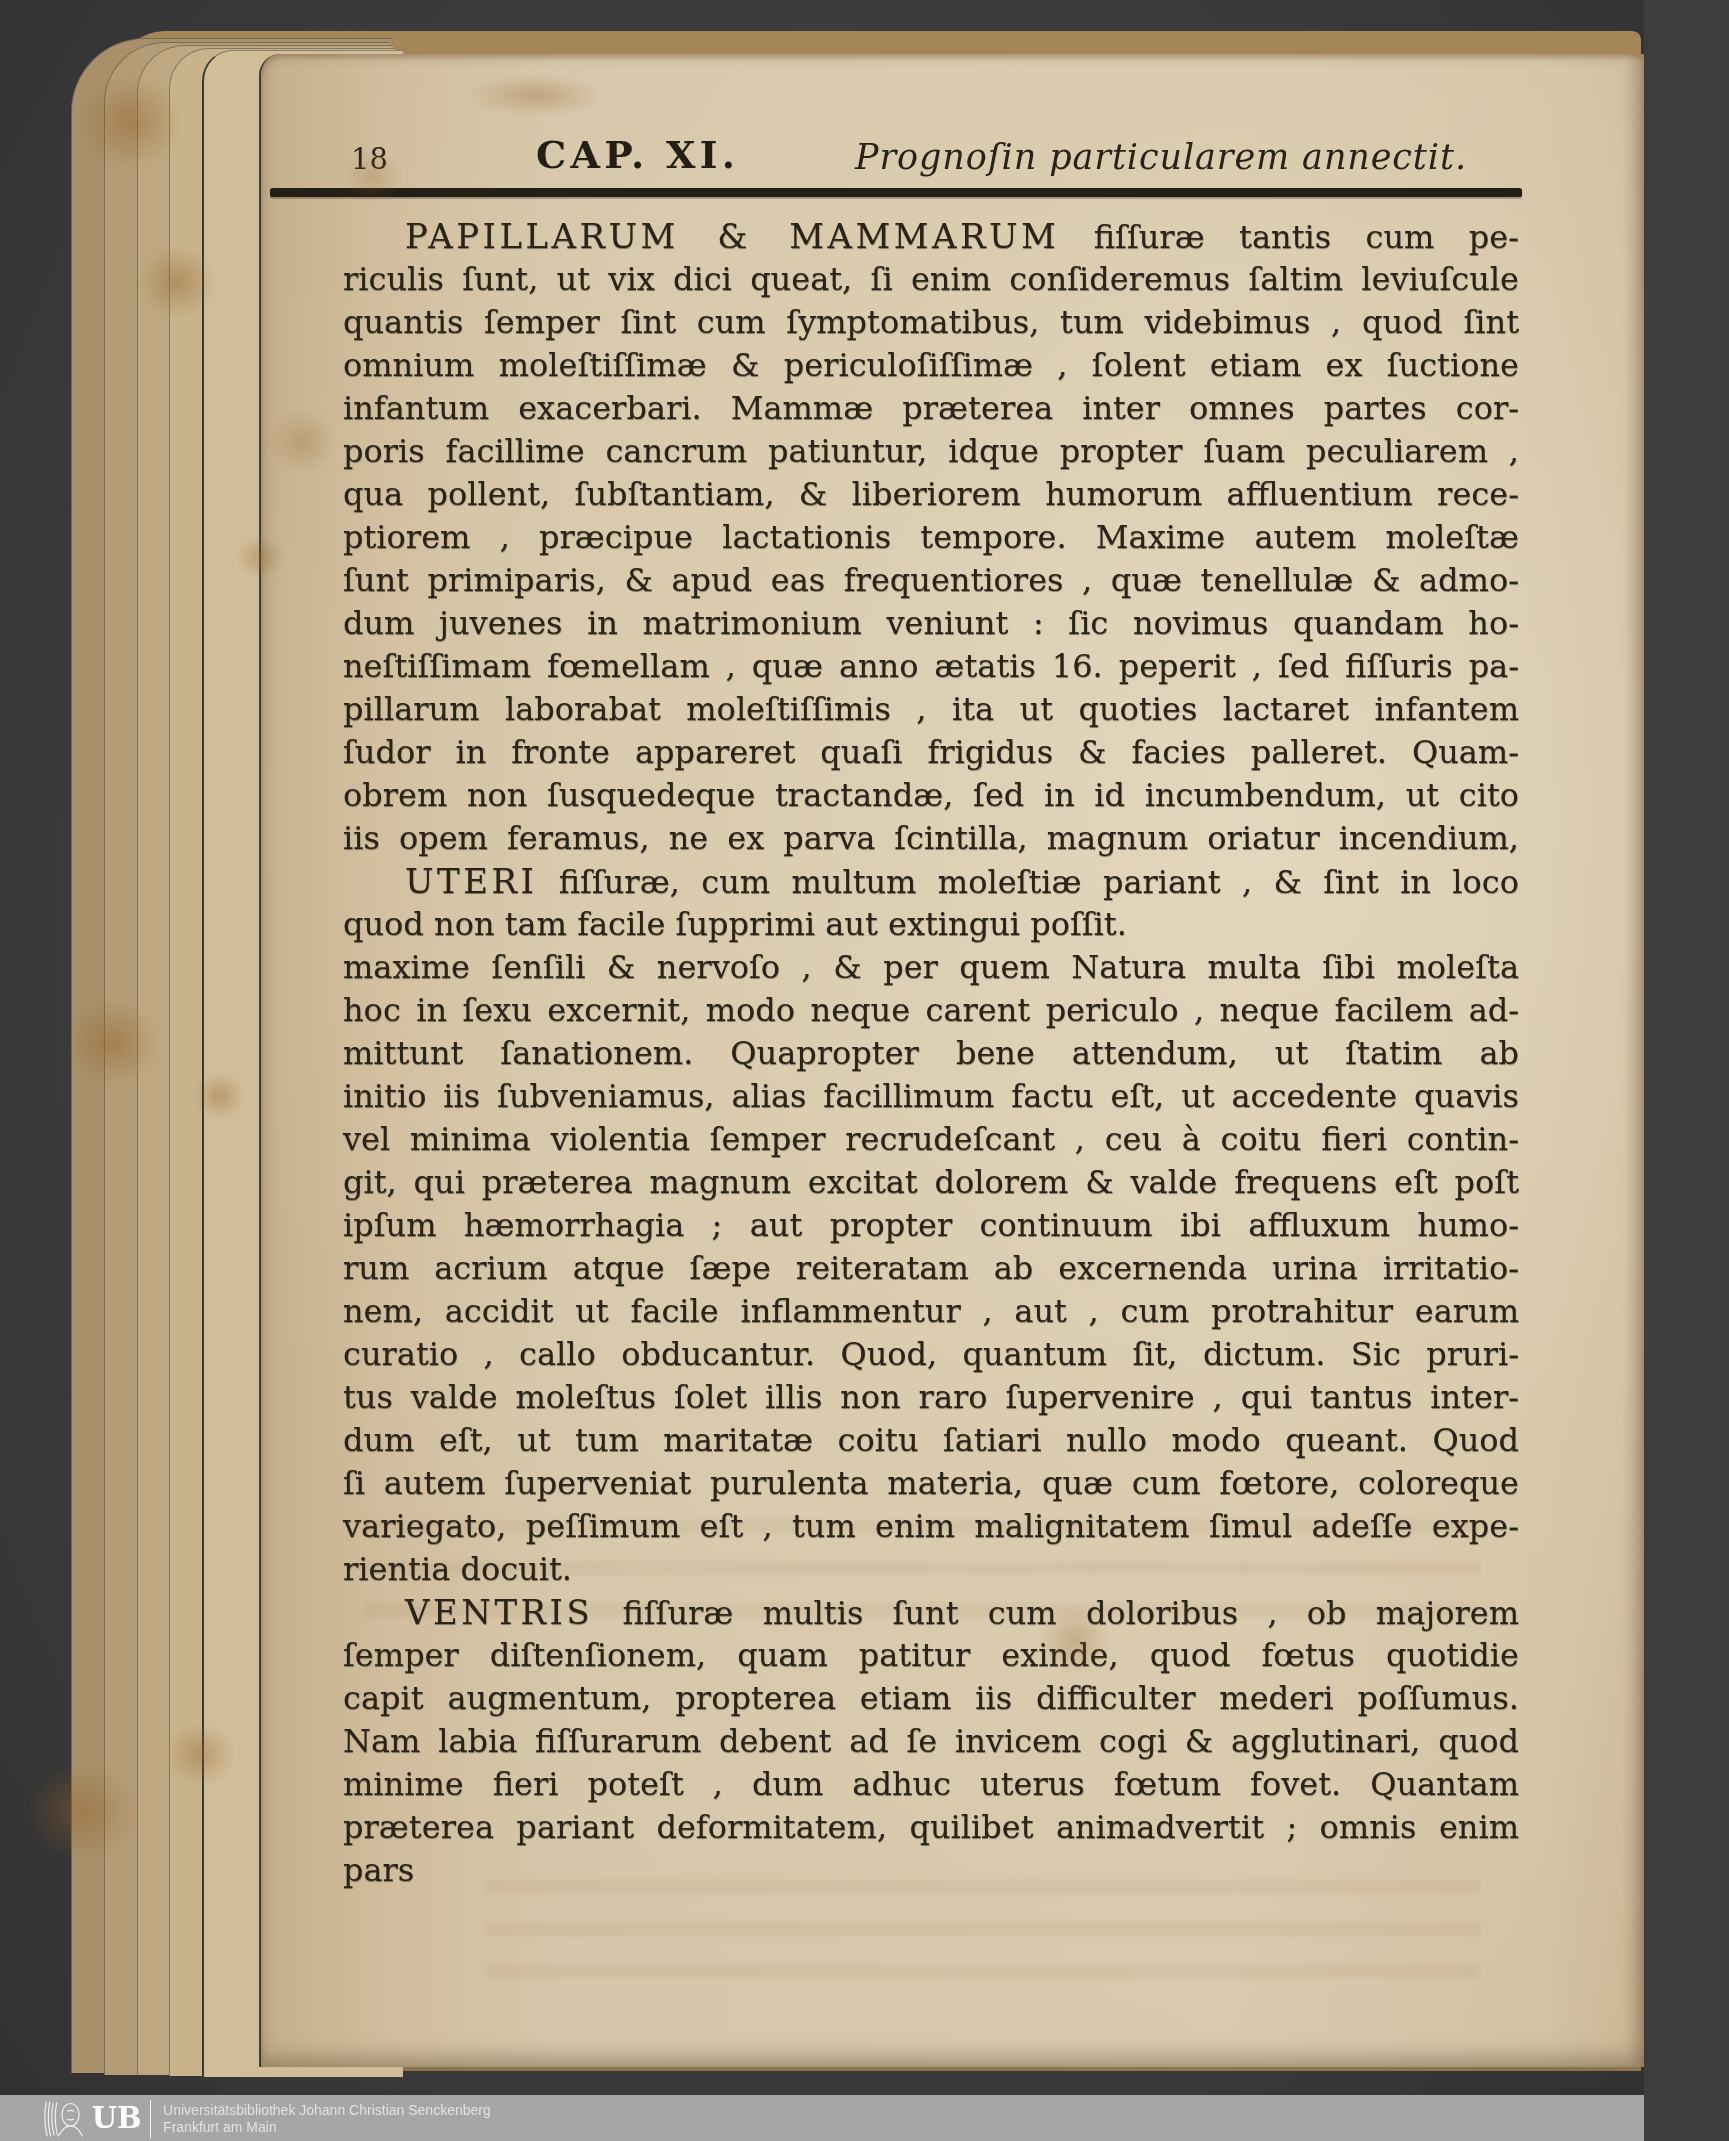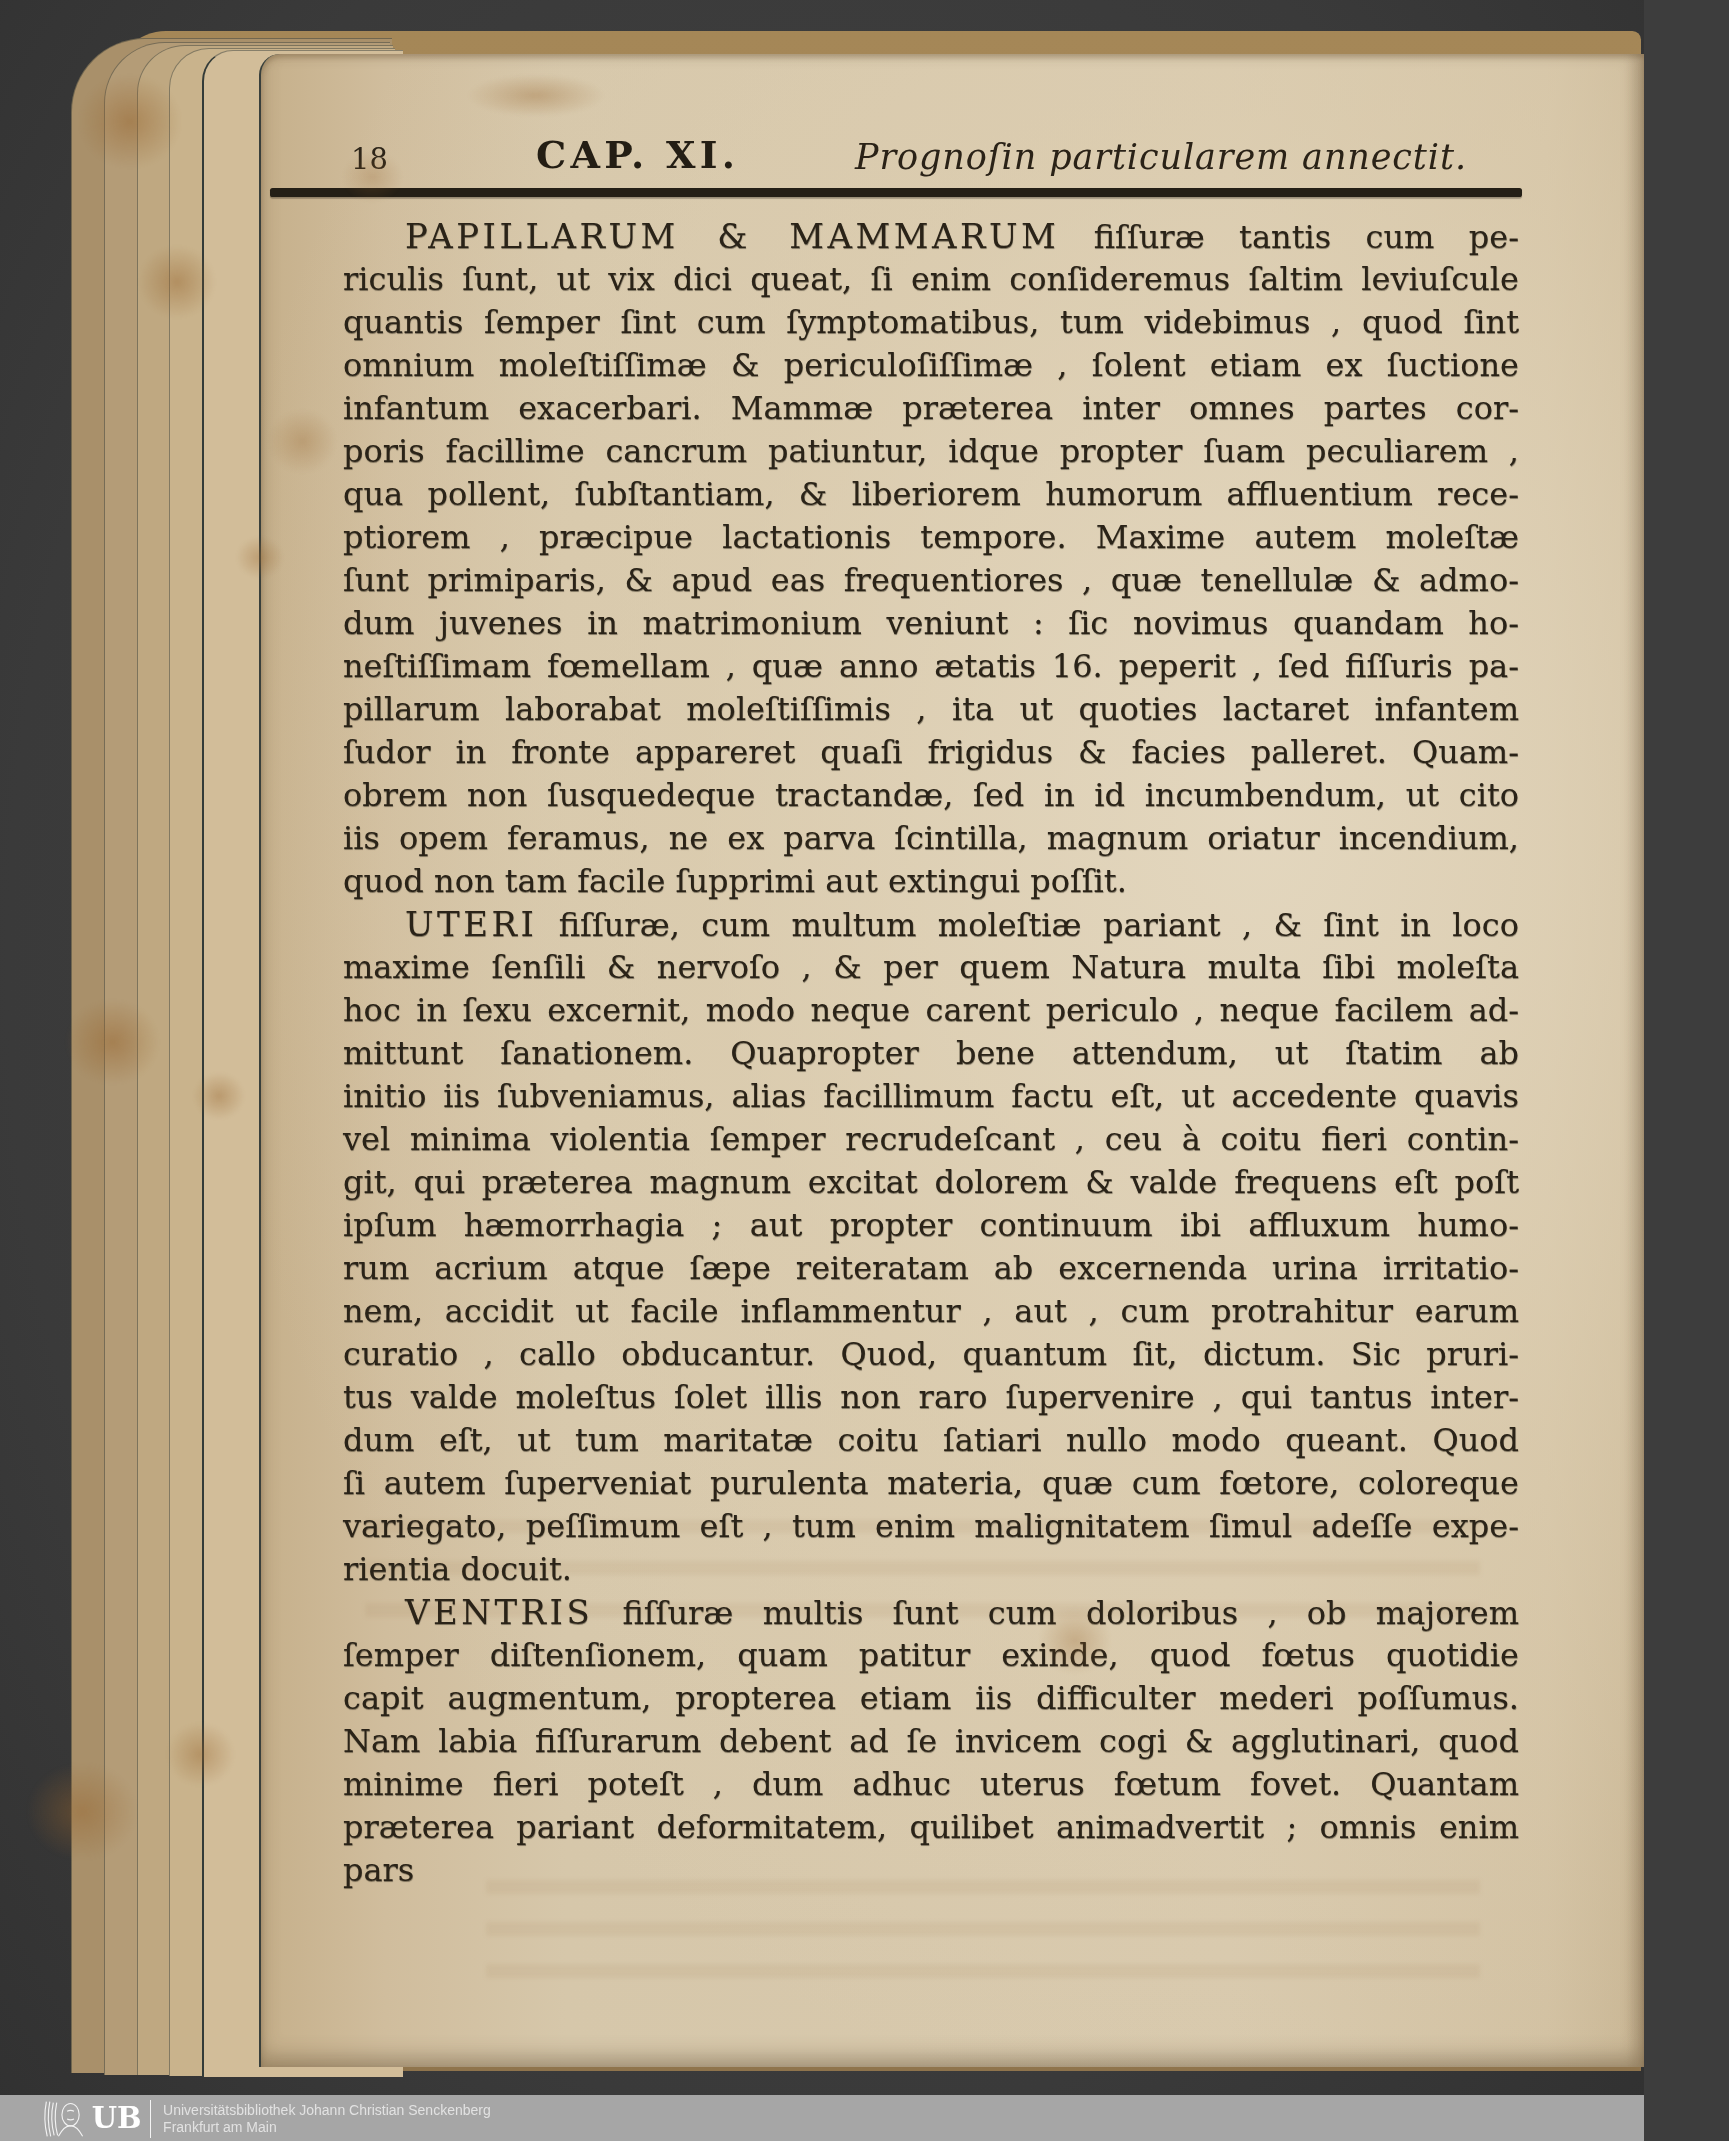--- a/index.html
+++ b/index.html
@@ -87,22 +87,22 @@
         <div class="line">poris facillime cancrum patiuntur, idque propter ſuam peculiarem ,</div>
         <div class="line">qua pollent, ſubſtantiam, &amp; liberiorem humorum affluentium rece-</div>
         <div class="line">ptiorem , præcipue lactationis tempore.  Maxime autem moleſtæ</div>
         <div class="line">ſunt primiparis, &amp; apud eas frequentiores , quæ tenellulæ &amp; admo-</div>
         <div class="line">dum juvenes in matrimonium veniunt :  ſic novimus quandam ho-</div>
         <div class="line">neſtiſſimam fœmellam , quæ anno ætatis 16. peperit , ſed fiſſuris pa-</div>
         <div class="line">pillarum laborabat moleſtiſſimis , ita ut quoties lactaret infantem</div>
         <div class="line">ſudor in fronte appareret quaſi frigidus &amp; facies palleret.  Quam-</div>
         <div class="line">obrem non ſusquedeque tractandæ, ſed in id incumbendum, ut cito</div>
         <div class="line">iis opem feramus, ne ex parva ſcintilla, magnum oriatur incendium,</div>
+        <div class="line indent"><span class="lead">UTERI</span> fiſſuræ, cum multum moleſtiæ pariant , &amp; ſint in loco</div>
         <div class="line end">quod non tam facile ſupprimi aut extingui poſſit.</div>
-        <div class="line indent"><span class="lead">UTERI</span> fiſſuræ, cum multum moleſtiæ pariant , &amp; ſint in loco</div>
         <div class="line">maxime ſenſili &amp; nervoſo , &amp; per quem Natura multa ſibi moleſta</div>
         <div class="line">hoc in ſexu excernit, modo neque carent periculo , neque facilem ad-</div>
         <div class="line">mittunt ſanationem.  Quapropter bene attendum, ut ſtatim ab</div>
         <div class="line">initio iis ſubveniamus, alias facillimum factu eſt, ut accedente quavis</div>
         <div class="line">vel minima violentia ſemper recrudeſcant , ceu à coitu fieri contin-</div>
         <div class="line">git, qui præterea magnum excitat dolorem &amp; valde frequens eſt poſt</div>
         <div class="line">ipſum hæmorrhagia ;  aut propter continuum ibi affluxum humo-</div>
         <div class="line">rum acrium atque ſæpe reiteratam ab excernenda urina irritatio-</div>
         <div class="line">nem, accidit ut facile inflammentur , aut , cum protrahitur earum</div>
         <div class="line">curatio , callo obducantur.  Quod, quantum ſit, dictum.  Sic pruri-</div>

